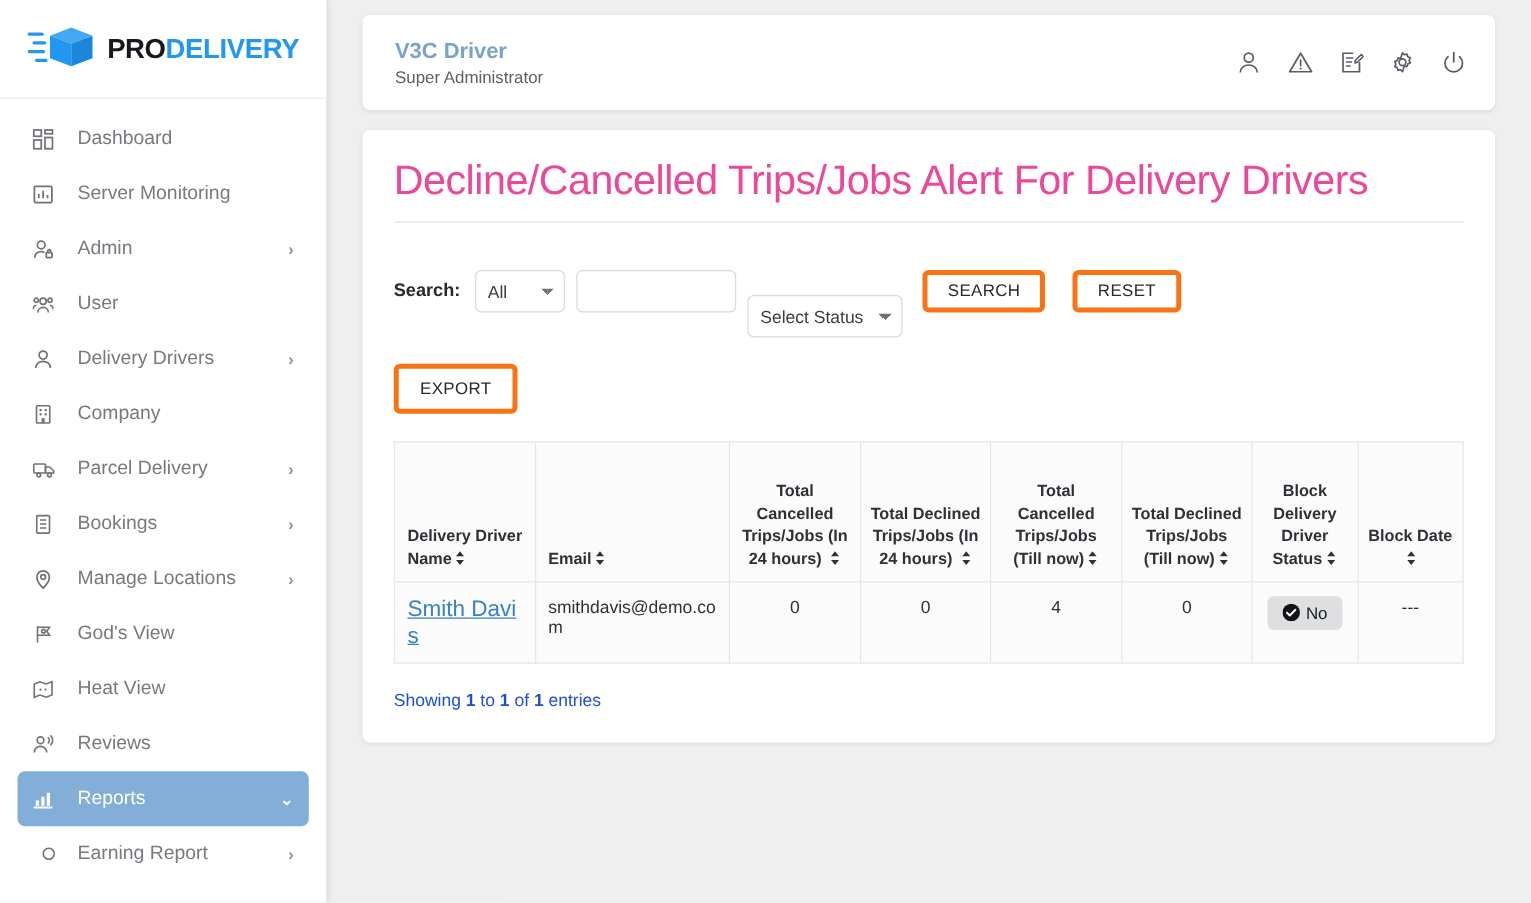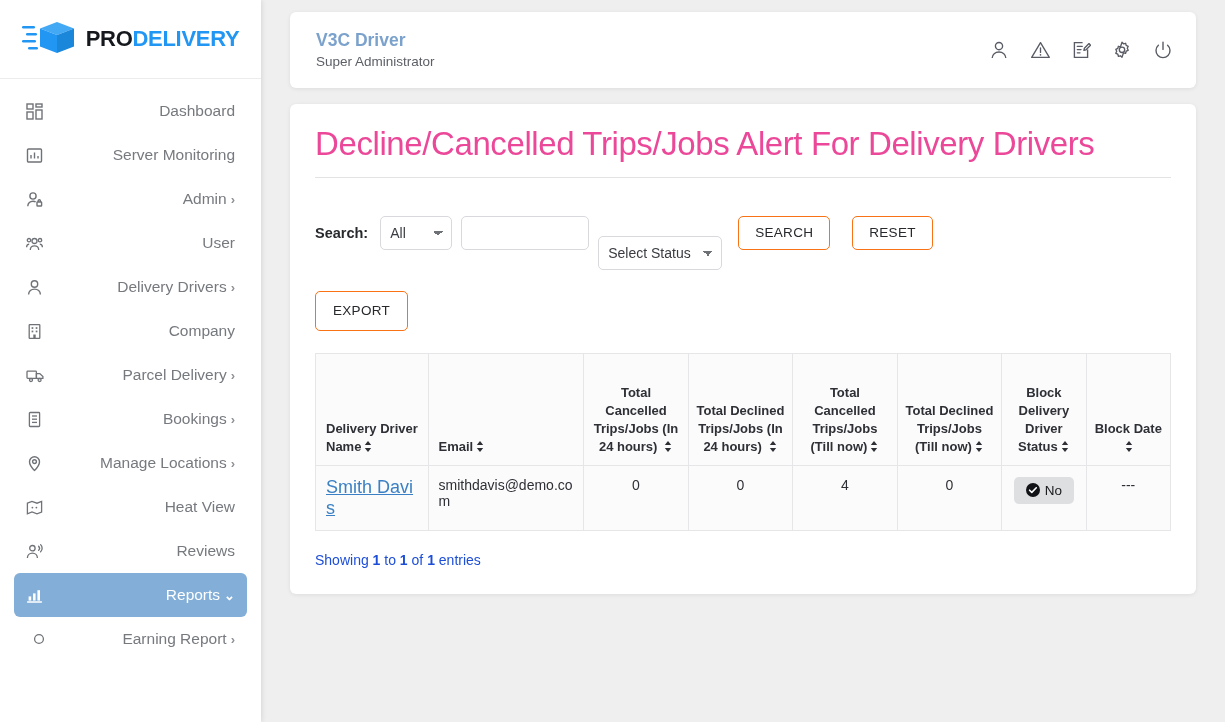--- a/index.html
+++ b/index.html
@@ -37,21 +37,20 @@
   .brand-text .del { color: #2196f3; }
 
   .nav { padding-top: 10px; flex: 1; overflow: hidden; }
   .nav-item {
     display: flex; align-items: center;
     height: 44px; margin: 0 14px;
     padding: 0 12px; border-radius: 6px;
     color: #76797e; font-size: 15.5px;
     cursor: pointer; position: relative;
     user-select: none;
-    text-align: right;
   }
   .nav-item .ico {
     width: 26px; min-width: 26px; height: 20px;
     display: flex; align-items: center; justify-content: flex-start;
     color: #6f7277; margin-right: 10px;
   }
   .nav-item .label { flex: 1; white-space: nowrap; }
   .nav-item .caret {
     color: #8e9196; font-size: 13px; font-weight: 700;
     line-height: 1; margin-left: 4px;
@@ -129,21 +128,21 @@
   .sel-all { width: 72px; }
   .sel-status { width: 124px; margin-top: 40px; }
   .txtinput {
     height: 34px; width: 128px;
     border: 1px solid #d8d9dc; border-radius: 5px;
     background: #fff; font-size: 14px; color: #3a3c41;
     padding: 0 9px;
     font-family: "Liberation Sans", sans-serif;
   }
   .btn {
-    height: 34px; border: 1px solid #f97316; border-radius: 5px;
+    height: 34px; border: 4px solid #f97316; border-radius: 5px;
     background: #fff; color: #27292d;
     font-size: 13.5px; font-weight: 500; letter-spacing: 0.3px;
     padding: 0 16px; cursor: pointer;
     font-family: "Liberation Sans", sans-serif;
   }
   .btn-search { margin-left: 7px; }
   .btn-reset { margin-left: 13px; }
   .btn-export {
     margin-top: 21px; height: 40px; padding: 0 17px;
     font-size: 13.5px;
@@ -340,20 +339,30 @@
         <span class="ico">
           <svg width="17" height="17" viewBox="0 0 17 17" fill="none" stroke="currentColor" stroke-width="1.4">
             <path d="M8.5 15.4s5-4.8 5-8.7a5 5 0 00-10 0c0 3.9 5 8.7 5 8.7z"></path>
             <circle cx="8.5" cy="6.6" r="1.9"></circle>
           </svg>
         </span>
         <span class="label">Manage Locations</span>
         <span class="caret">›</span>
       </div>
 
+      <div class="nav-item">
+        <span class="ico">
+          <svg width="17" height="17" viewBox="0 0 17 17" fill="none" stroke="currentColor" stroke-width="1.3">
+            <path d="M4 2v13"></path>
+              <path d="M4 2.8h9.6l-2.2 3.2 2.2 3.2H4"></path>
+            <circle cx="8.8" cy="6" r="1.5"></circle>
+          </svg>
+        </span>
+        <span class="label">God's View</span>
+      </div>
 
       <div class="nav-item">
         <span class="ico">
           <svg width="17" height="17" viewBox="0 0 17 17" fill="none" stroke="currentColor" stroke-width="1.3">
             <path d="M1.4 4.2l4.6-1.8 5 1.8 4.6-1.8v10.6l-4.6 1.8-5-1.8-4.6 1.8z"></path>
             <circle cx="6.4" cy="8.6" r="0.9" fill="currentColor" stroke="none"></circle>
             <circle cx="10.4" cy="8.6" r="0.9" fill="currentColor" stroke="none"></circle>
           </svg>
         </span>
         <span class="label">Heat View</span>

